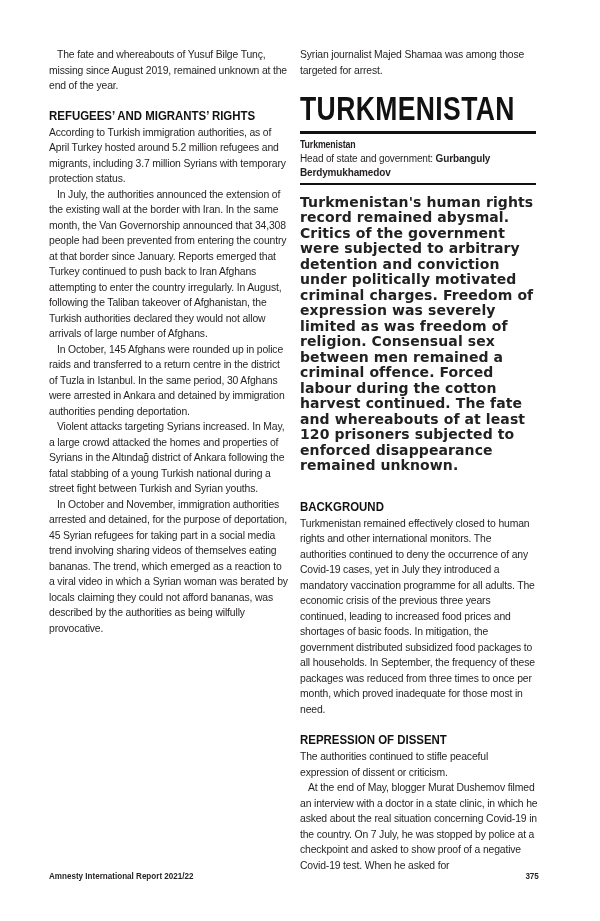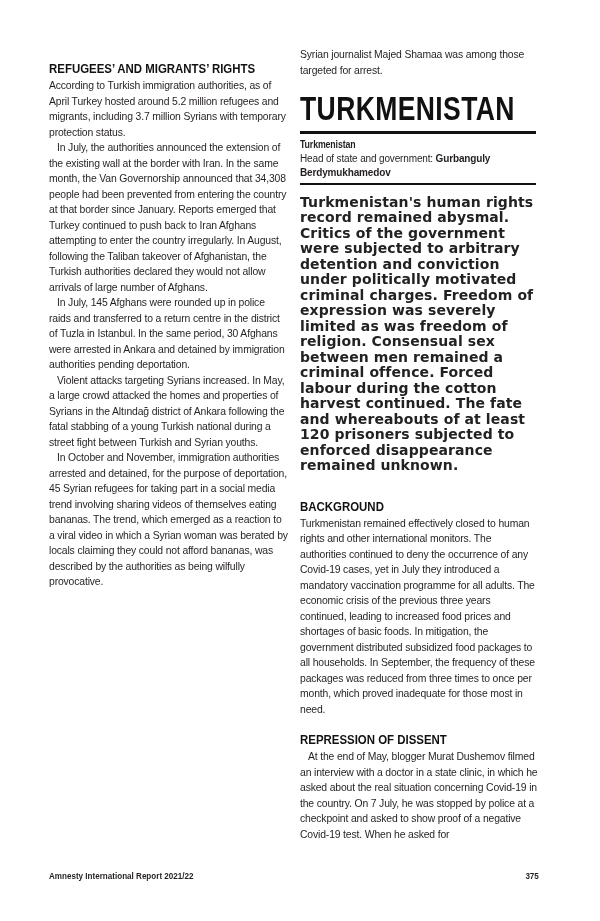--- a/index.html
+++ b/index.html
@@ -22,42 +22,44 @@
   .h-background { margin-bottom: 1px; }
   .h-repression { margin-top: 14px; margin-bottom: 1px; }
   .footer { position: absolute; top: 870px; left: 49px; width: 490px; font-family: "Liberation Sans", sans-serif; font-size: 9.5px; font-weight: bold; }
   .footer .title { position: absolute; left: 0; transform: scaleX(0.85); transform-origin: left; white-space: nowrap; }
   .footer .page { position: absolute; right: 0; transform: scaleX(0.85); transform-origin: right; }
 </style>
 </head>
 <body>
 
 <div class="col col-left">
+  <p class="indent">The fate and whereabouts of Yusuf Bilge Tunç, missing since August 2019, remained unknown at the end of the year.</p>
   <h2 class="h-refugees">REFUGEES’ AND MIGRANTS’ RIGHTS</h2>
   <p>According to Turkish immigration authorities, as of April Turkey hosted around 5.2 million refugees and migrants, including 3.7 million Syrians with temporary protection status.</p>
   <p class="indent">In July, the authorities announced the extension of the existing wall at the border with Iran. In the same month, the Van Governorship announced that 34,308 people had been prevented from entering the country at that border since January. Reports emerged that Turkey continued to push back to Iran Afghans attempting to enter the country irregularly. In August, following the Taliban takeover of Afghanistan, the Turkish authorities declared they would not allow arrivals of large number of Afghans.</p>
-  <p class="indent">In July, 145 Afghans were rounded up in police raids and transferred to a return centre in the district of Tuzla in Istanbul. In the same period, 30 Afghans were arrested in Ankara and detained by immigration authorities pending deportation.</p>
+  <p class="indent">In October, 145 Afghans were rounded up in police raids and transferred to a return centre in the district of Tuzla in Istanbul. In the same period, 30 Afghans were arrested in Ankara and detained by immigration authorities pending deportation.</p>
   <p class="indent">Violent attacks targeting Syrians increased. In May, a large crowd attacked the homes and properties of Syrians in the Altındağ district of Ankara following the fatal stabbing of a young Turkish national during a street fight between Turkish and Syrian youths.</p>
   <p class="indent">In October and November, immigration authorities arrested and detained, for the purpose of deportation, 45 Syrian refugees for taking part in a social media trend involving sharing videos of themselves eating bananas. The trend, which emerged as a reaction to a viral video in which a Syrian woman was berated by locals claiming they could not afford bananas, was described by the authorities as being wilfully provocative.</p>
 </div>
 
 <div class="col col-right">
   <p>Syrian journalist Majed Shamaa was among those targeted for arrest.</p>
   <div class="country-title">TURKMENISTAN</div>
   <div class="rule-thick"></div>
   <div class="meta">
     <div><span class="country">Turkmenistan</span></div>
     <div>
       <span class="label">Head of state and government: </span><b>Gurbanguly Berdymukhamedov</b>
     </div>
   </div>
   <div class="rule-thin"></div>
   <p class="summary">Turkmenistan's human rights record remained abysmal. Critics of the government were subjected to arbitrary detention and conviction under politically motivated criminal charges. Freedom of expression was severely limited as was freedom of religion. Consensual sex between men remained a criminal offence. Forced labour during the cotton harvest continued. The fate and whereabouts of at least 120 prisoners subjected to enforced disappearance remained unknown.</p>
   <h2 class="h-background">BACKGROUND</h2>
   <p>Turkmenistan remained effectively closed to human rights and other international monitors. The authorities continued to deny the occurrence of any Covid-19 cases, yet in July they introduced a mandatory vaccination programme for all adults. The economic crisis of the previous three years continued, leading to increased food prices and shortages of basic foods. In mitigation, the government distributed subsidized food packages to all households. In September, the frequency of these packages was reduced from three times to once per month, which proved inadequate for those most in need.</p>
   <h2 class="h-repression">REPRESSION OF DISSENT</h2>
+  <p>The authorities continued to stifle peaceful expression of dissent or criticism.</p>
   <p class="indent">At the end of May, blogger Murat Dushemov filmed an interview with a doctor in a state clinic, in which he asked about the real situation concerning Covid-19 in the country. On 7 July, he was stopped by police at a checkpoint and asked to show proof of a negative Covid-19 test. When he asked for</p>
 </div>
 
 <div class="footer">
   <span class="title">Amnesty International Report 2021/22</span>
   <span class="page">375</span>
 </div>
 
 </body></html>

